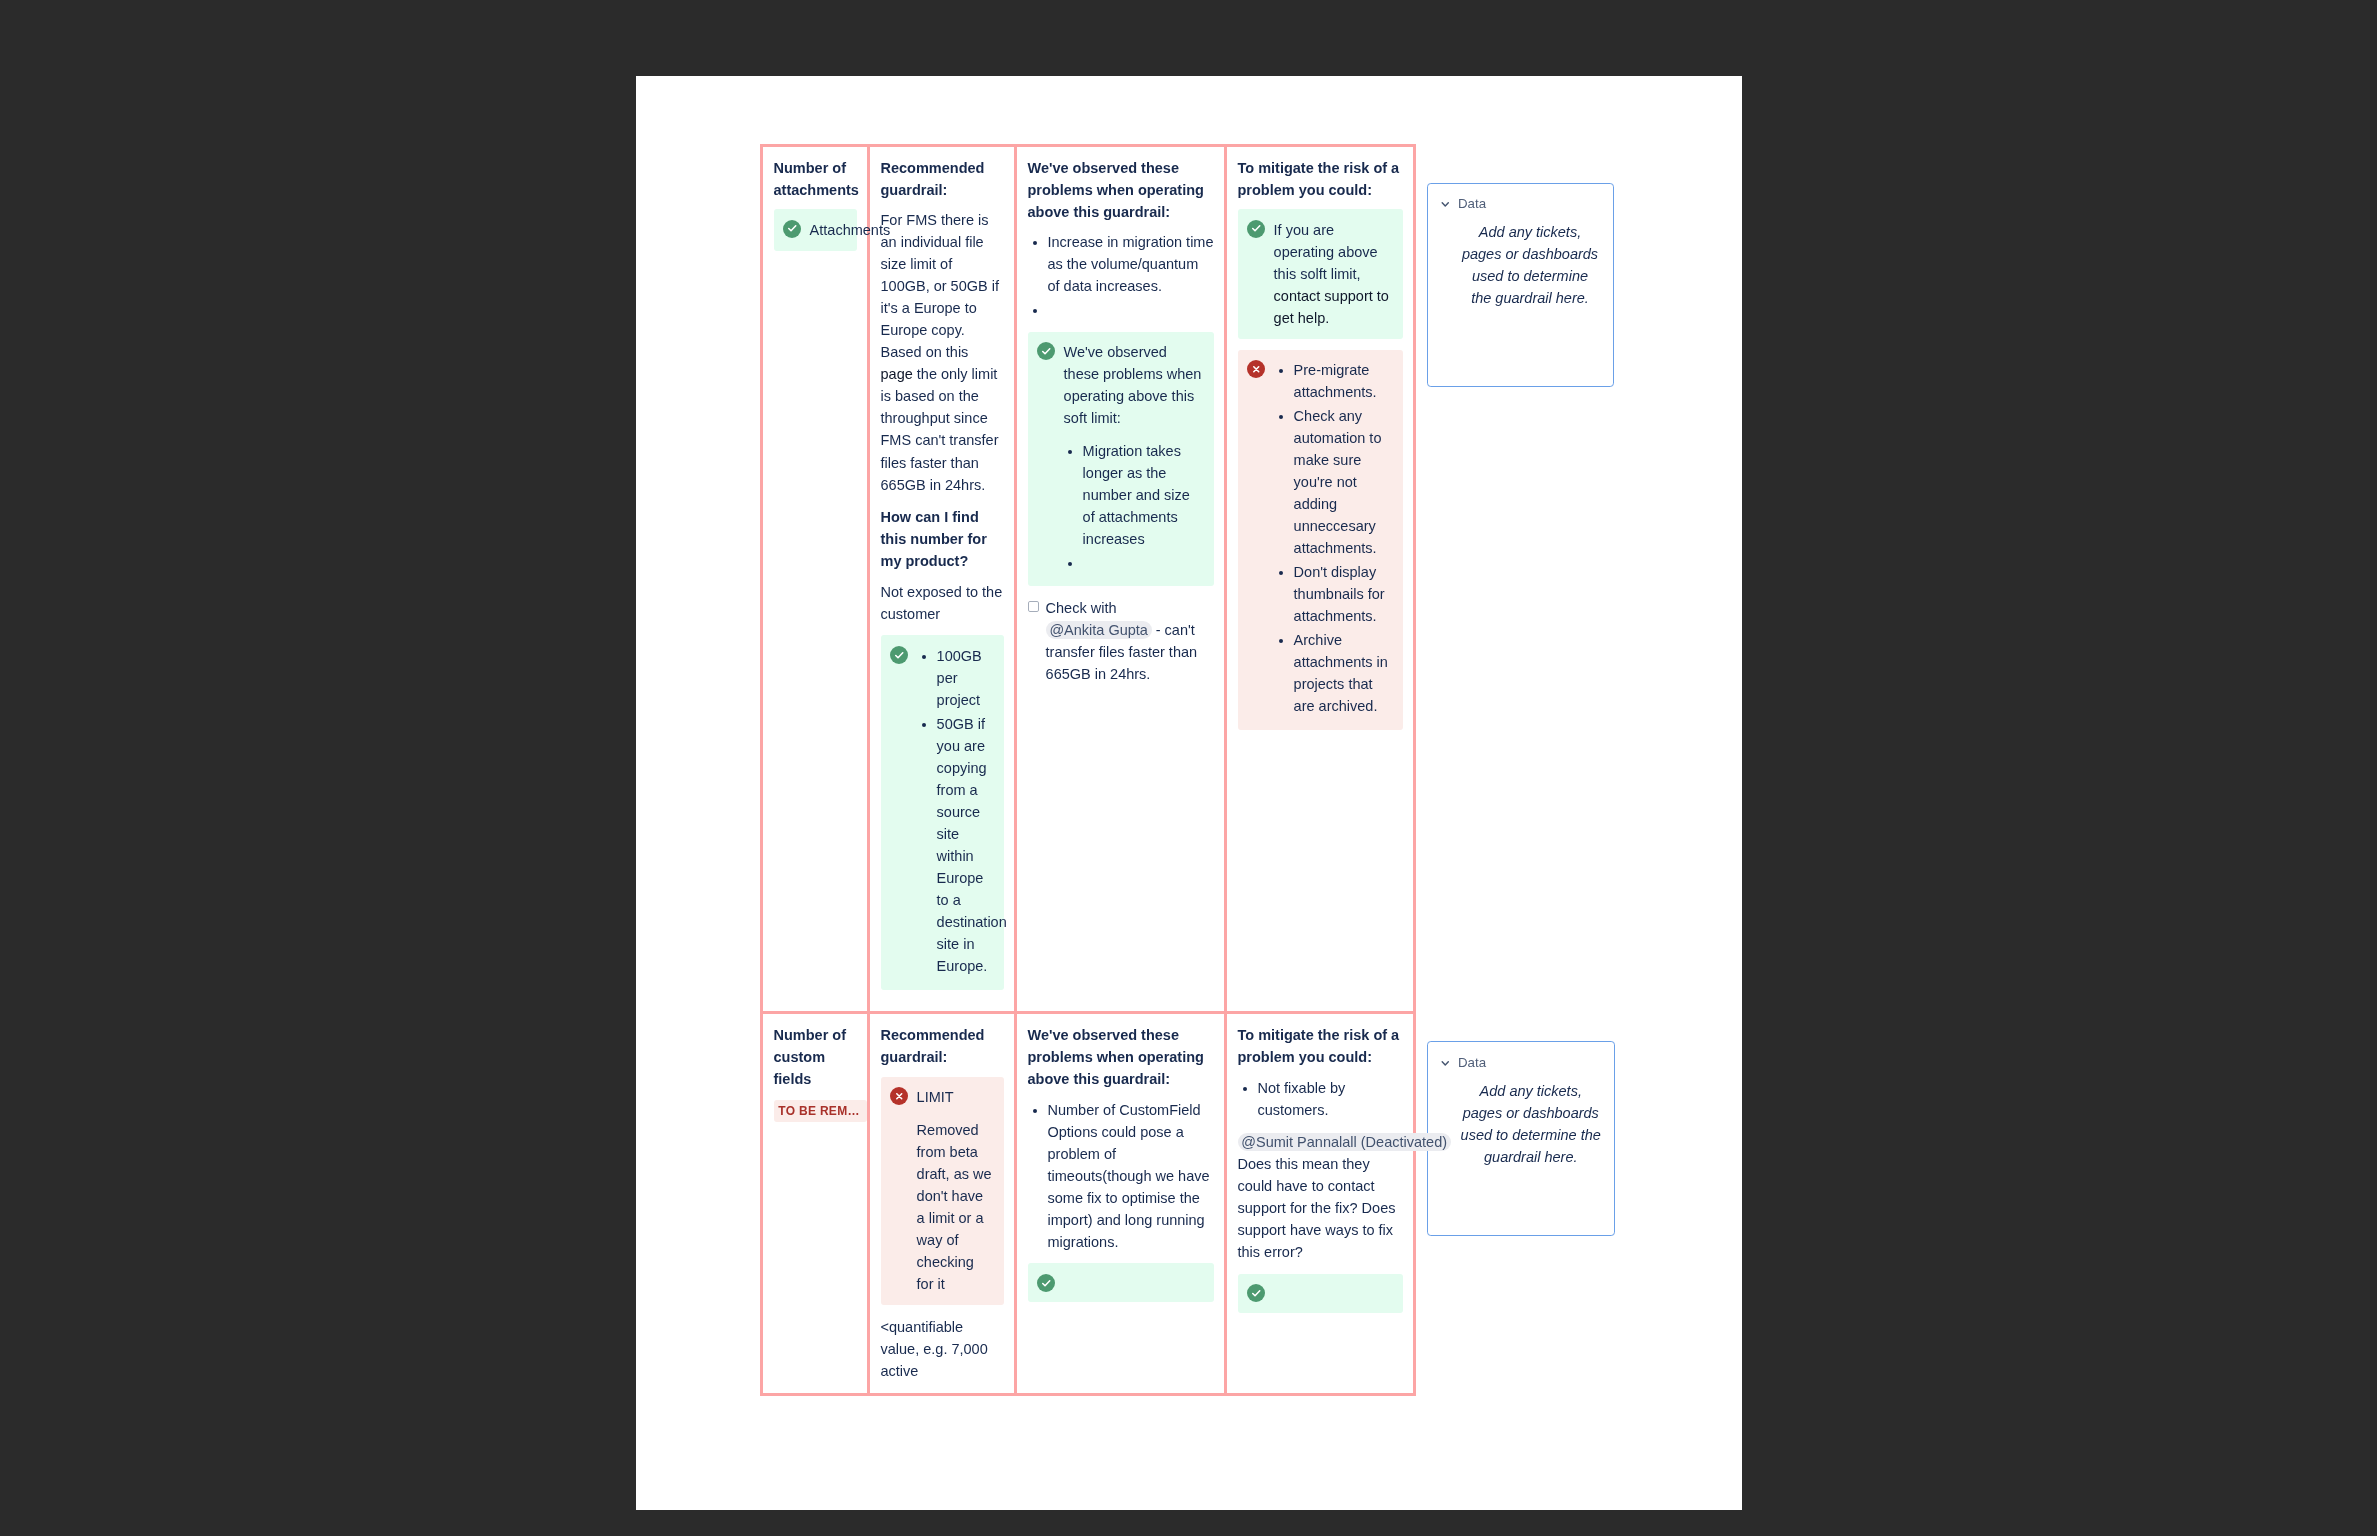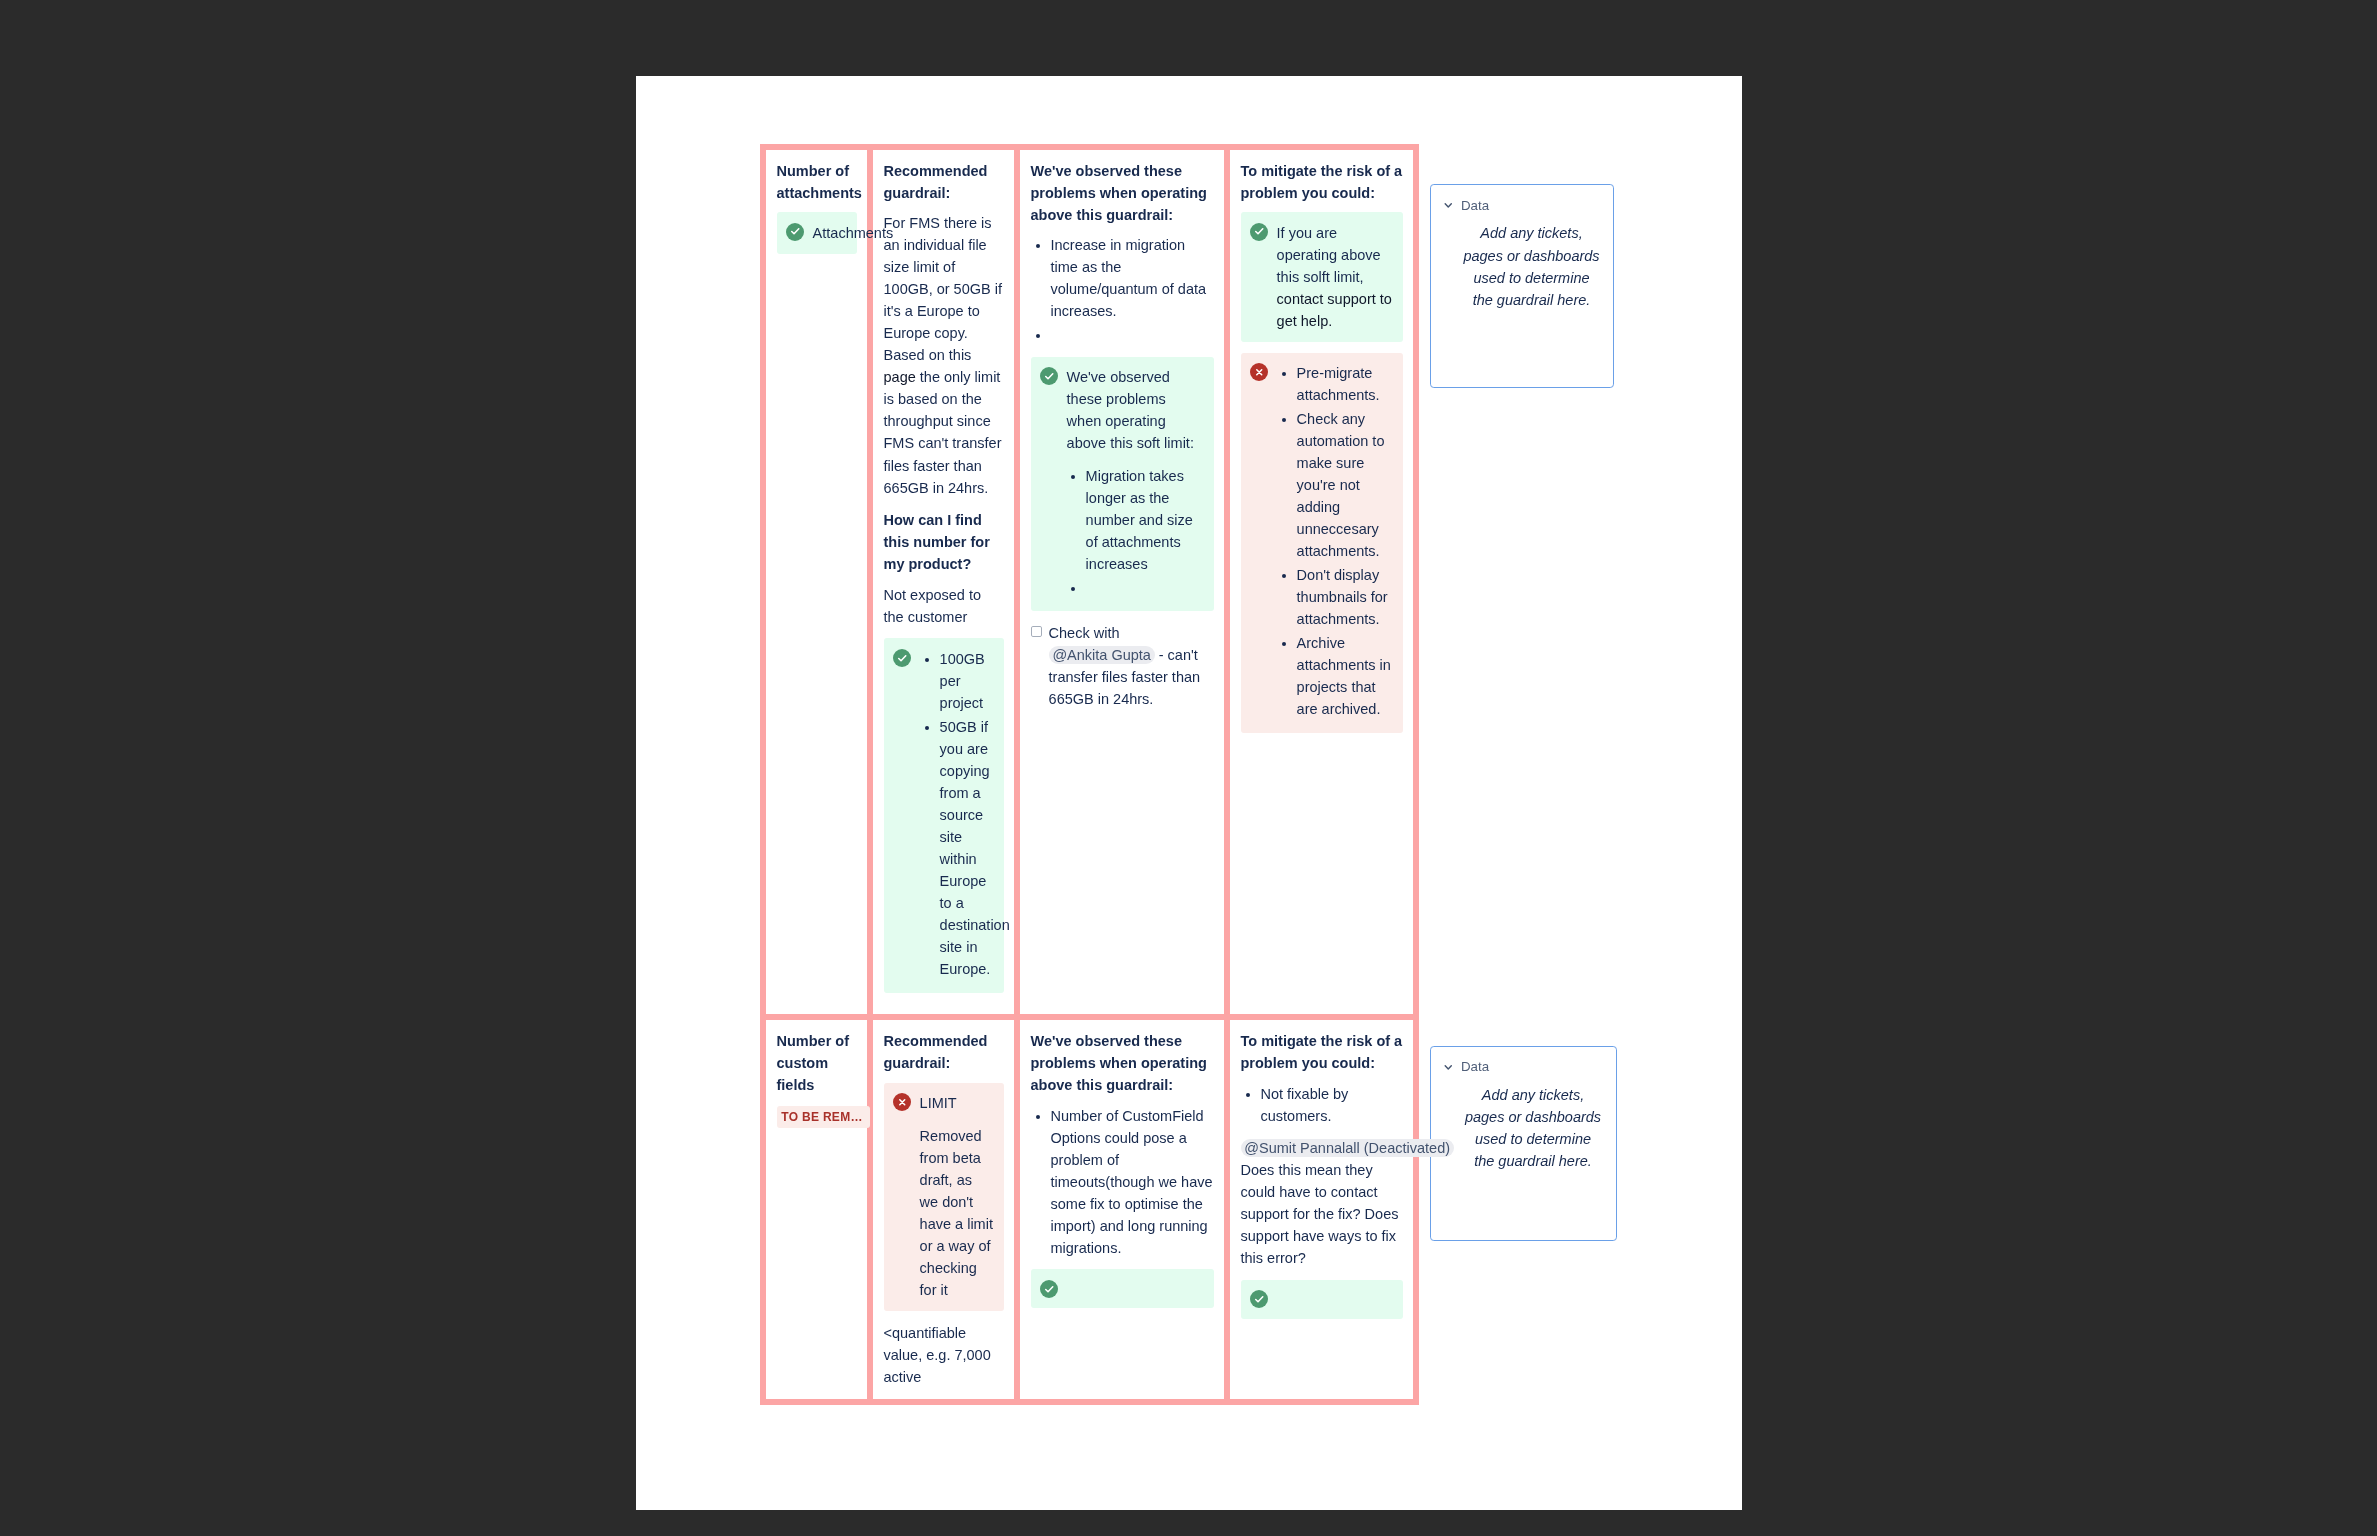--- a/index.html
+++ b/index.html
@@ -20,21 +20,21 @@
     position:absolute;
     left:124px; top:68px;
     width:866px;
   }
   table.guardrail-table {
     border-collapse:collapse;
     width:866px;
     table-layout:fixed;
   }
   table.guardrail-table td {
-    border:6px solid #fca5a5;
+    border:3px solid #fca5a5;
     vertical-align:top;
     padding:9.5px 10.5px 11.4px 10.5px;
     font-size:14.5px;
     line-height:1.52;
     color:#182a4e;
   }
   col.c1 { width:107px; }
   col.c2 { width:147px; }
   col.c3 { width:210px; }
   col.c4 { width:189px; }

